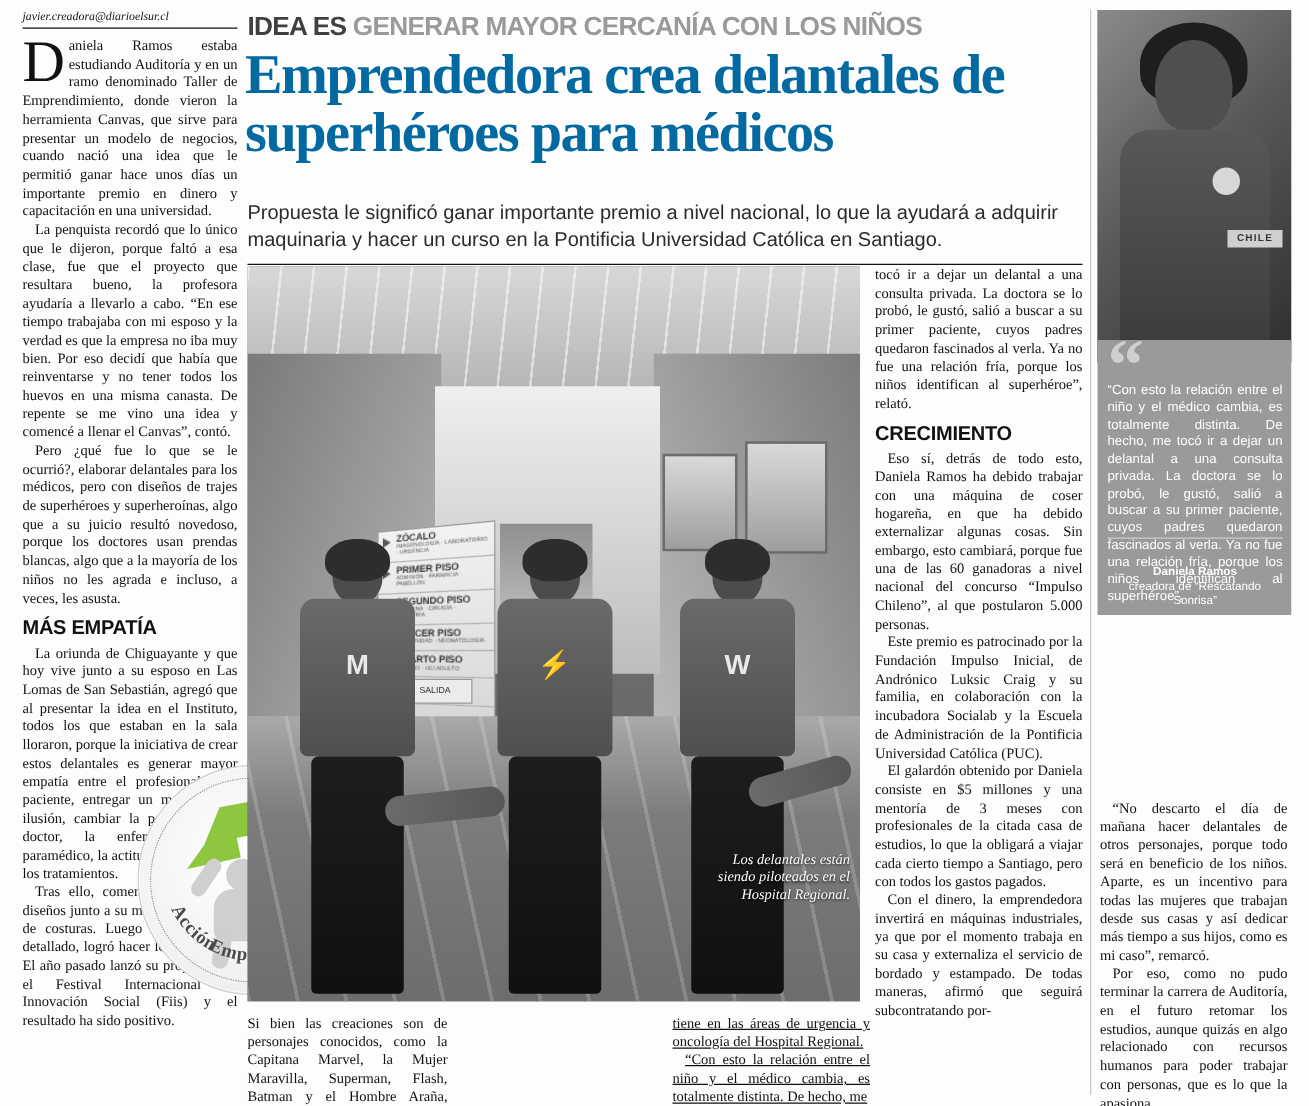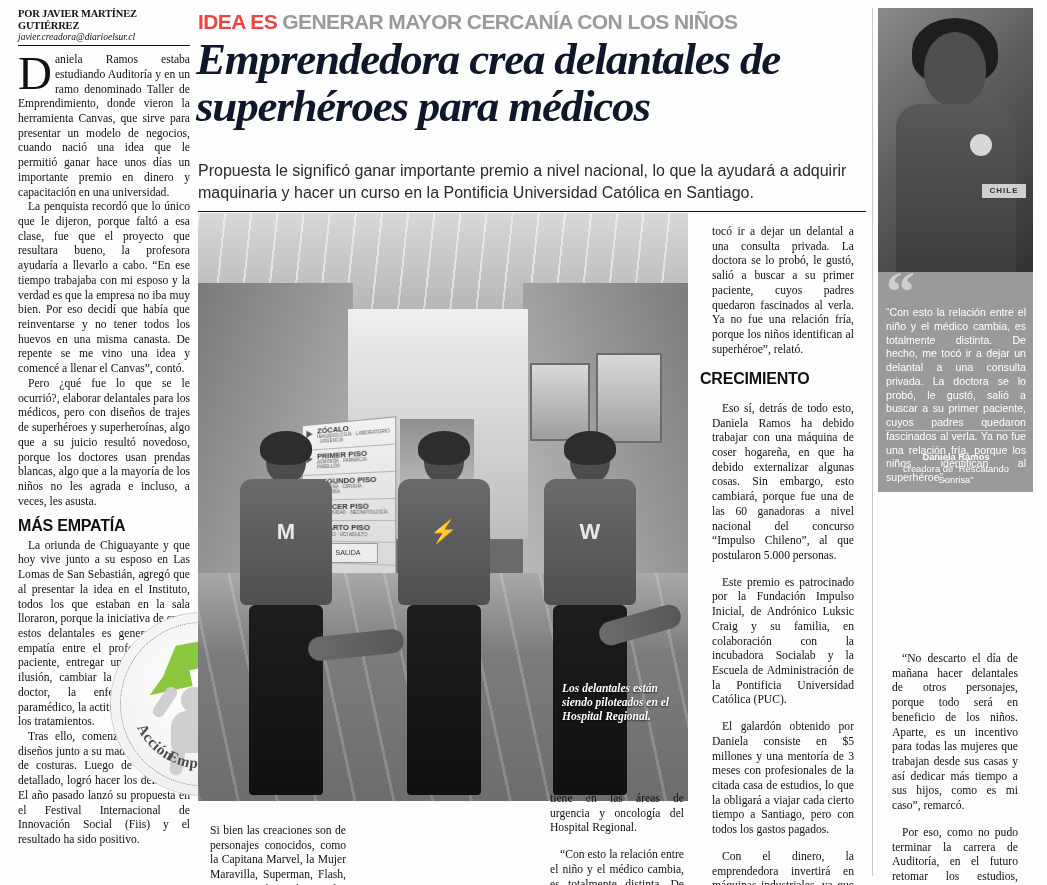--- a/index.html
+++ b/index.html
@@ -165,35 +165,34 @@
   .kicker {
     position: absolute;
     left: 198px;
     top: 10px;
     width: 660px;
     font-family: "Liberation Sans", sans-serif;
     font-size: 21px;
     font-weight: bold;
     letter-spacing: -0.6px;
   }
-  .kicker .k-dark { color: #ef4444; }
+  .kicker .k-dark { color: #404040; }
   .kicker .k-grey { color: #9a9a9a; }
 
   .headline {
     position: absolute;
     left: 196px;
     top: 36px;
     width: 672px;
     font-family: "Liberation Serif", serif;
     font-weight: bold;
     font-size: 45px;
     line-height: 1.04;
     letter-spacing: -1.2px;
-    color: #0f172a;
-    font-style: italic;
+    color: #0369a1;
   }
   .bajada {
     position: absolute;
     left: 198px;
     top: 160px;
     width: 668px;
     font-family: "Liberation Sans", sans-serif;
     font-size: 16px;
     line-height: 1.38;
     color: #2b2b2b;
@@ -349,41 +348,42 @@
     border-radius: 12px;
   }
   .photo-caption {
     position: absolute;
     right: 8px;
     bottom: 78px;
     width: 118px;
     color: #fff;
     font-family: "Liberation Serif", serif;
     font-style: italic;
-    font-weight: bold;
+    font-weight: normal;
     font-size: 11.5px;
     line-height: 1.22;
+    text-align: right;
     text-shadow: 0 1px 2px rgba(0,0,0,.8);
   }
 
   
   .col {
     position: absolute;
     font-size: 11.6px;
     line-height: 1.27;
     text-align: justify;
     hyphens: auto;
   }
-  .col p { margin: 12px; text-indent: 10px; }
+  .col p { margin: 0; text-indent: 10px; }
   .col p.first { text-indent: 0; }
   .col-mid-top { left: 700px; top: 213px; width: 166px; }
 
   .col-b1 { left: 198px; top: 812px; width: 160px; }
   .col-b2 { left: 368px; top: 812px; width: 160px; }
-  .col-b3 { left: 538px; top: 780px; width: 158px; }
+  .col-b3 { left: 538px; top: 812px; width: 158px; text-decoration: underline; }
   .col-r-bottom { left: 880px; top: 640px; width: 150px; }
 
   
   .rphoto {
     position: absolute;
     left: 878px;
     top: 8px;
     width: 155px;
     height: 282px;
     overflow: hidden;
@@ -478,21 +478,20 @@
     background: #c9c9c9;
     width: 1px;
   }
 </style>
 </head>
 <body>
 
 <div class="page">
 
   <div class="col-left">
-    <div class="byline">POR JAVIER MARTÍNEZ GUTIÉRREZ</div>
     <div class="byline-mail">javier.creadora@diarioelsur.cl</div>
 
     <div class="lead-block">
       <p class="first"><span class="dropcap">D</span><span>aniela Ramos estaba estudiando Auditoría y en un ramo denominado Taller de Emprendimiento, donde vieron la herramienta Canvas, que sirve para presentar un modelo de negocios, cuando nació una idea que le permitió ganar hace unos días un importante premio en dinero y capacitación en una universidad.</span></p>
       <p>La penquista recordó que lo único que le dijeron, porque faltó a esa clase, fue que el proyecto que resultara bueno, la profesora ayudaría a llevarlo a cabo. “En ese tiempo trabajaba con mi esposo y la verdad es que la empresa no iba muy bien. Por eso decidí que había que reinventarse y no tener todos los huevos en una misma canasta. De repente se me vino una idea y comencé a llenar el Canvas”, contó.</p>
       <p>Pero ¿qué fue lo que se le ocurrió?, elaborar delantales para los médicos, pero con diseños de trajes de superhéroes y superheroínas, algo que a su juicio resultó novedoso, porque los doctores usan prendas blancas, algo que a la mayoría de los niños no les agrada e incluso, a veces, les asusta.</p>
       <div class="subhead">MÁS EMPATÍA</div>
       <p>La oriunda de Chiguayante y que hoy vive junto a su esposo en Las Lomas de San Sebastián, agregó que al presentar la idea en el Instituto, todos los que estaban en la sala lloraron, porque la iniciativa de crear estos delantales es generar mayor empatía entre el profesional y el paciente, entregar un momento de ilusión, cambiar la percepción del doctor, la enfermera o el paramédico, la actitud hacia ellos y a los tratamientos.</p>
       <p>Tras ello, comenzó a armar los diseños junto a su madre, quien sabe de costuras. Luego de un trabajo detallado, logró hacer los delantales. El año pasado lanzó su propuesta en el Festival Internacional de Innovación Social (Fiis) y el resultado ha sido positivo.</p>
     </div>

